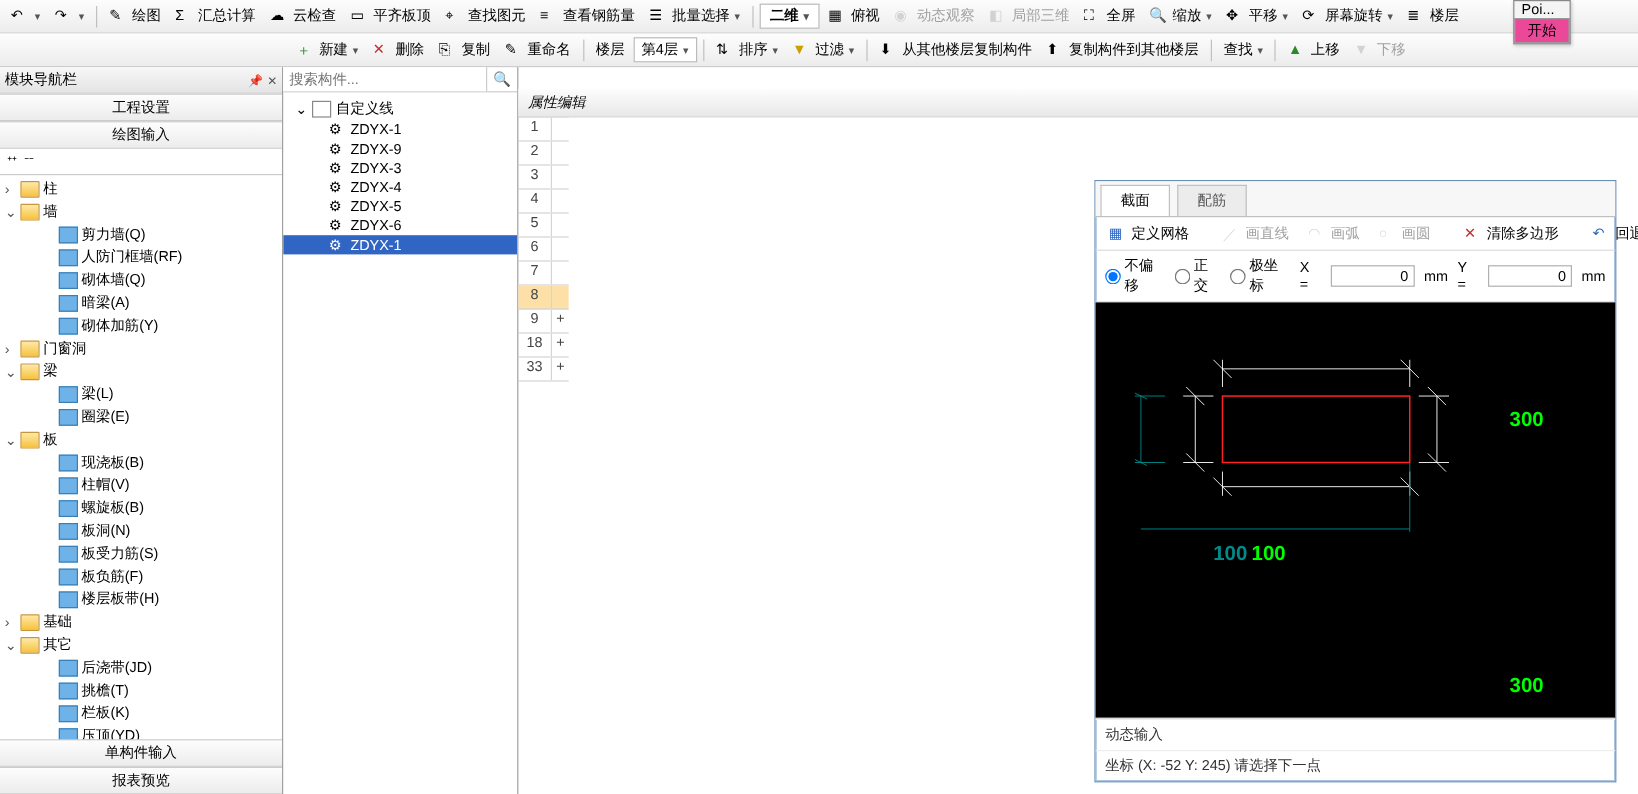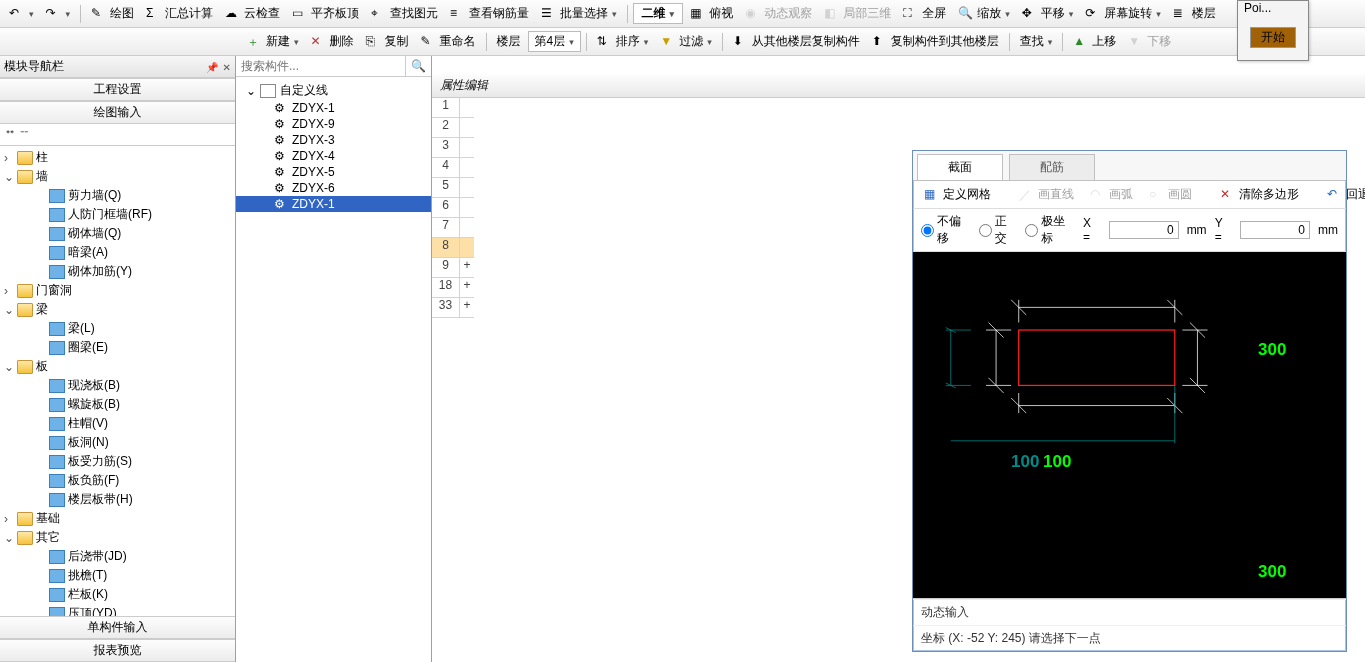--- a/index.html
+++ b/index.html
@@ -48,37 +48,37 @@
 .grid-plus { width:14px; text-align:center; color:#444; }
 .grid-sel { background:#fde0a8; }
 .grid-body { display:flex; height:100%; }
 .grid-left { display:flex; flex-direction:column; }
 .grid-main { flex:1; background:#fff; }
 
 
 .cs-window { position:absolute; left:480px; top:94px; right:18px; bottom:10px; border:1px solid #6b8fb5; background:#fff; display:flex; flex-direction:column; box-shadow:0 0 0 1px #a8c4de inset; }
 .cs-titlebar { background: linear-gradient(#d8e7f7,#bcd3ec); padding:4px 8px; color:#0a3a6a; font-size:12px; }
 .cs-tabs { display:flex; border-bottom:1px solid #c0c0c0; background:#f7f7f7; }
-.cs-tab { padding:4px 30px; border:1px solid #c0c0c0; border-bottom:none; background:#fff; margin-right:2px; margin-top:3px; margin-left:4px; cursor:pointer; }
+.cs-tab { padding:4px 16px; border:1px solid #c0c0c0; border-bottom:none; background:#fff; margin-right:2px; margin-top:3px; margin-left:4px; cursor:pointer; }
 .cs-tab.inactive { background:#ececec; color:#555; }
 .cs-toolbar { display:flex; align-items:center; gap:6px; padding:3px 6px; border-bottom:1px solid #ddd; }
 .cs-coord { display:flex; align-items:center; gap:8px; padding:4px 8px; border-bottom:1px solid #ddd; }
 .cs-coord label { display:flex; align-items:center; gap:3px; }
 .cs-coord input[type=text] { width:70px; border:1px solid #b0b0b0; text-align:right; padding:1px 4px; }
 .cs-canvas { flex:1; background:#000; position:relative; overflow:hidden; }
 .cs-footer { border-top:1px solid #ccc; }
 .cs-footer .row { padding:4px 8px; border-top:1px solid #eee; color:#333; }
 
 .dim-text { position:absolute; color:#00ff00; font-size:17px; font-weight:bold; font-family:Arial; }
 .dim-text.cyan { color:#008b8b; }
 
 
 .tooltip-box { position:absolute; right:56px; top:0px; border:1px solid #888; background:#f4f4f4; padding:0; z-index:50; box-shadow:1px 1px 3px rgba(0,0,0,.2); }
 .tooltip-box .tline { padding:0 6px; }
-.tooltip-box .tbtn2 { background:#a16207; border:1px solid #999; text-align:center; padding:1px 10px; margin:12px; cursor:pointer; }
+.tooltip-box .tbtn2 { background:#ec4899; border:1px solid #999; text-align:center; padding:1px 10px; margin:0; cursor:pointer; }
 
 
 svg.dims { position:absolute; inset:0; }
 svg.dims line { stroke:#fff; stroke-width:1.5; }
 svg.dims line.cyan { stroke:#008b8b; }
 svg.dims rect.section { stroke:#ff2020; stroke-width:2.5; fill:none; }
 
 </style>
 </head>
 <body>
@@ -306,26 +306,26 @@
           <span>板</span>
         </div>
         <div class="tree-row indent2">
           <span class="caret"></span>
           <span class="fico leaf-ico"></span>
           <span>现浇板(B)</span>
         </div>
         <div class="tree-row indent2">
           <span class="caret"></span>
           <span class="fico leaf-ico"></span>
+          <span>柱帽(V)</span>
+        </div>
+        <div class="tree-row indent2">
+          <span class="caret"></span>
+          <span class="fico leaf-ico"></span>
           <span>螺旋板(B)</span>
-        </div>
-        <div class="tree-row indent2">
-          <span class="caret"></span>
-          <span class="fico leaf-ico"></span>
-          <span>柱帽(V)</span>
         </div>
         <div class="tree-row indent2">
           <span class="caret"></span>
           <span class="fico leaf-ico"></span>
           <span>板洞(N)</span>
         </div>
         <div class="tree-row indent2">
           <span class="caret"></span>
           <span class="fico leaf-ico"></span>
           <span>板受力筋(S)</span>

